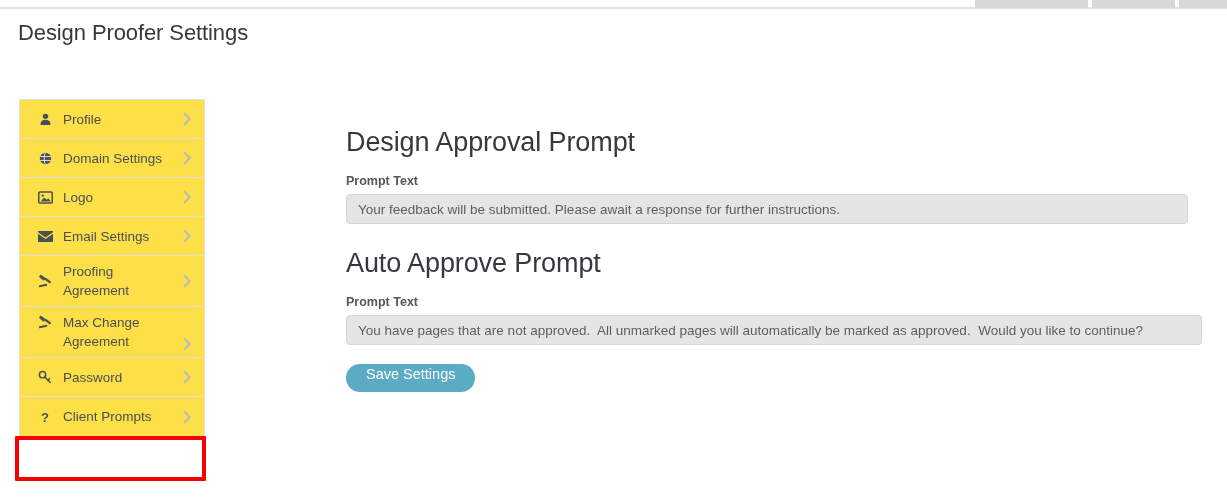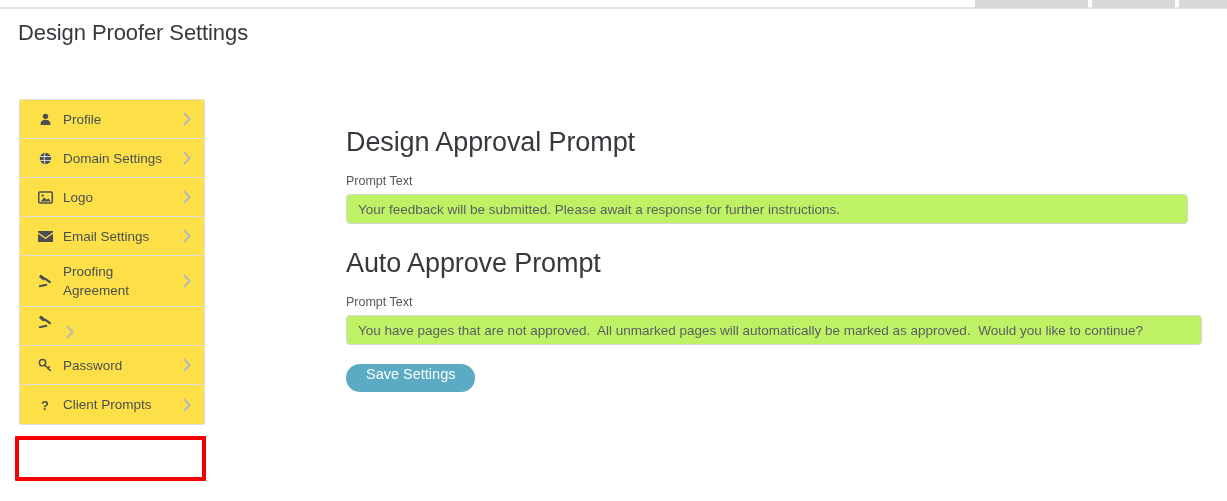--- a/index.html
+++ b/index.html
@@ -139,30 +139,31 @@
     margin: 0;
     line-height: 34px;
     letter-spacing: -0.1px;
   }
   .field-label {
     font-size: 12.5px;
     color: #53585d;
     margin-top: 15px;
     margin-bottom: 5px;
     line-height: 15px;
+    font-weight: bold;
   }
   .text-input {
     display: block;
     width: 100%;
     height: 30px;
     padding: 4px 11px;
     font-family: "Liberation Sans", sans-serif;
     font-size: 13.5px;
     color: #5a5f64;
-    background: #bef264;
+    background: #e5e5e5;
     border: 1px solid #d6d6d6;
     border-radius: 4px;
     outline: none;
   }
   .input-approval { width: 842px; }
   .input-auto     { width: 856px; }
 
   .heading-2 { margin-top: 22px; }
 
   .save-button {
@@ -275,20 +276,21 @@
     </div>
 
     <div class="side-item wrap">
       <span class="side-icon">
         <svg width="14" height="14" viewBox="0 0 16 16" fill="currentColor">
           <rect x="1.2" y="2.4" width="7.4" height="3.6" rx="1.2" transform="rotate(38 4.9 4.2)"></rect>
           <rect x="6.8" y="6.2" width="8.6" height="2.5" rx="1.1" transform="rotate(38 11.1 7.4)"></rect>
           <rect x="1.0" y="12.0" width="9.6" height="2.3" rx="0.8" transform="rotate(-12 5.8 13.1)"></rect>
         </svg>
       </span>
+      <span class="side-label">Max Change Agreement</span>
       <span class="side-chevron">
         <svg width="9" height="14" viewBox="0 0 9 14" fill="none" stroke="currentColor" stroke-width="2.1" stroke-linecap="round" stroke-linejoin="round">
             <path d="M1.6 1.6 L6.6 7 L1.6 12.4"></path>
           </svg>
       </span>
     </div>
 
     <div class="side-item">
       <span class="side-icon">
         <svg width="14" height="14" viewBox="0 0 16 16" fill="none" stroke="currentColor" stroke-width="1.7">

